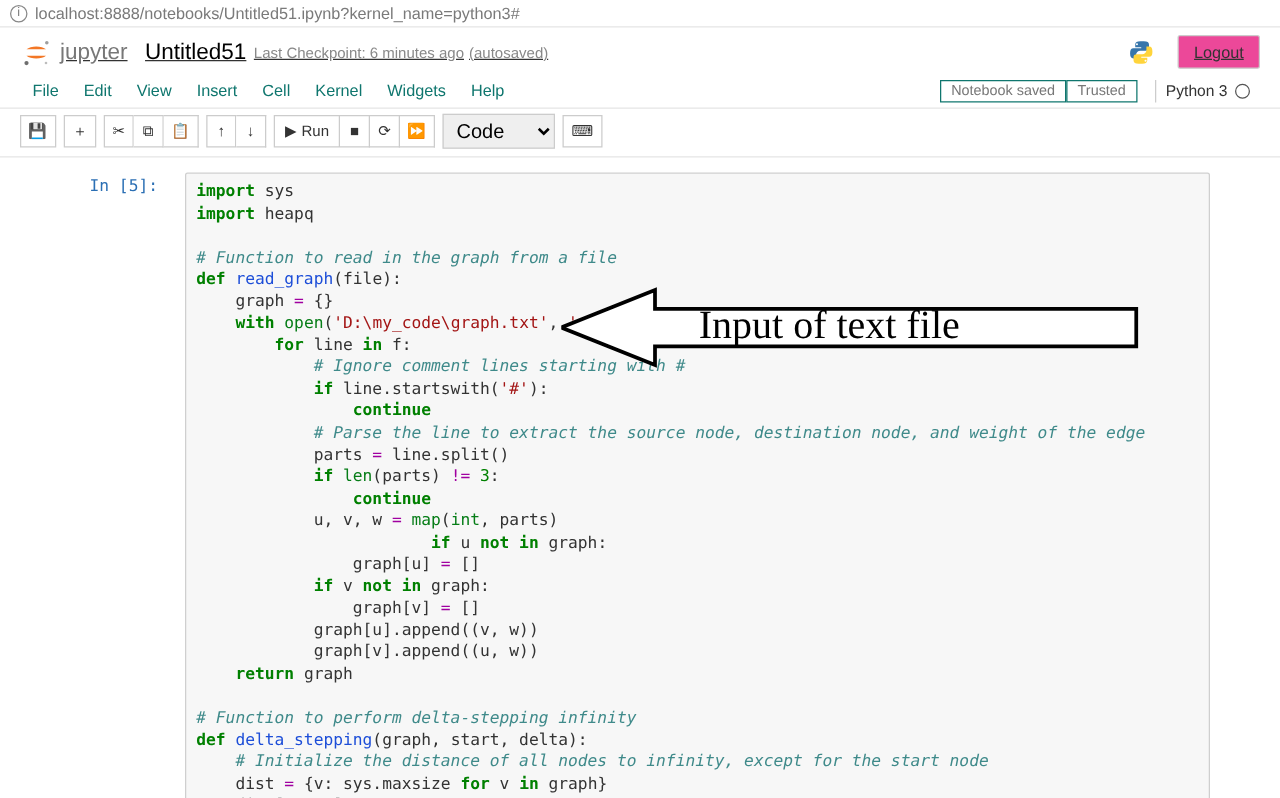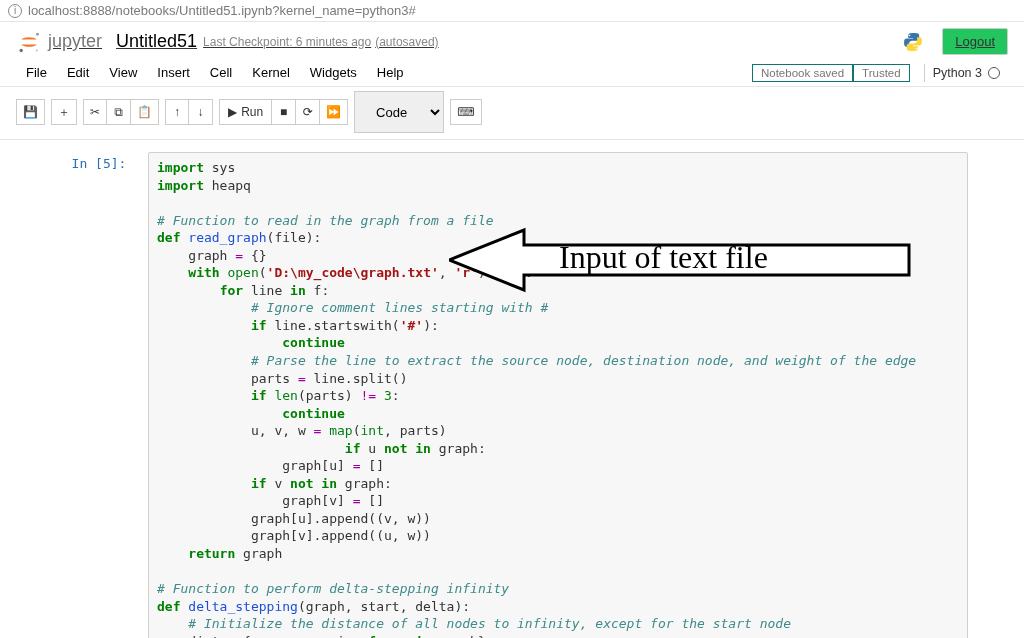--- a/index.html
+++ b/index.html
@@ -8,42 +8,42 @@
   .urlbar .info-icon { width: 14px; height: 14px; border: 1px solid #888; border-radius: 50%; display: inline-flex; align-items: center; justify-content: center; font-size: 10px; }
   .head { display: flex; align-items: center; padding: 6px 16px 4px 16px; text-decoration: underline; }
   .logo { display: flex; align-items: center; gap: 6px; }
   .logo-svg { width: 26px; height: 26px; }
   .logo-text { font-size: 18px; color: #777; }
   .nb-title { font-size: 18px; color: #000; margin-left: 14px; }
   .checkpoint { font-size: 12px; color: #888; margin-left: 6px; }
   .autosaved { font-size: 12px; color: #888; margin-left: 4px; }
   .head-spacer { flex: 1; }
   .py-logo { width: 22px; height: 22px; margin-right: 18px; }
-  .btn-logout { border: 1px solid #ccc; padding: 5px 12px; border-radius: 2px; font-size: 13px; color: #333; background: #22c55e; }
+  .btn-logout { border: 1px solid #ccc; padding: 5px 12px; border-radius: 2px; font-size: 13px; color: #333; background: #ec4899; }
   .menubar { display: flex; align-items: center; padding: 0 16px; border-bottom: 1px solid #e5e5e5; font-size: 13px; }
-  .menu-item { padding: 6px 10px; color: #000000; }
+  .menu-item { padding: 6px 10px; color: #0f766e; }
   .menu-right { display: flex; align-items: center; gap: 0; }
   .indicator { border: 1px solid #0f766e; padding: 2px 8px; font-size: 11.5px; color: #777; }
   .kernel-label { border-left: 1px solid #ccc; padding: 2px 8px; font-size: 12.5px; color: #333; display: flex; align-items: center; gap: 6px; margin-left: 14px; text-align: right; }
   .kernel-circle { width: 12px; height: 12px; border: 1.2px solid #555; border-radius: 50%; }
   .toolbar { display: flex; align-items: center; padding: 4px 16px 6px 16px; gap: 6px; border-bottom: 1px solid #e5e5e5; flex-wrap: nowrap; }
   .tb-group { display: flex; }
   .tb-btn { border: 1px solid #ccc; background: #fff; padding: 4px 6px; font-size: 12px; color: #333; min-width: 24px; height: 26px; display: inline-flex; align-items: center; justify-content: center; }
   .tb-btn + .tb-btn { border-left: none; }
   .tb-run { padding: 4px 8px; gap:4px; }
-  .tb-select { border: 1px solid #ccc; height: 42px; font-size: 13px; padding: 0 20px 0 6px; min-width: 90px; text-align: right; }
+  .tb-select { border: 1px solid #ccc; height: 28px; font-size: 16px; padding: 0 20px 0 6px; min-width: 90px; }
   .notebook { padding: 12px 56px 0 56px; }
   .cell { display: flex; align-items: flex-start; border-left: 4px solid transparent; }
   .prompt { flex: 0 0 88px; text-align: center; padding: 4px 10px 0 0; font-family: monospace; font-size: 13px; color: #2b6fb4; }
   .code-wrap { flex: 1; border: 1px solid #cfcfcf; border-radius: 2px; background: #f7f7f7; position: relative; }
   pre.code { font-family: Menlo, Consolas, "DejaVu Sans Mono", monospace; font-size: 13px; line-height: 1.35; padding: 6px 8px; white-space: pre; overflow: hidden; }
   .kw { color: #008000; font-weight: bold; }
   .cm { color: #3f8a8a; font-style: italic; }
   .nm { color: #1d4ed8; }
-  .str { color: #a31515; font-weight: bold; }
+  .str { color: #a31515; }
   .num { color: #008000; }
   .bi { color: #067d17; }
   .op { color: #a000a0; }
   .annot { position: absolute; pointer-events: none; }
   .annot svg { display: block; }
   .annot-text { font-family: "Times New Roman", serif; font-size: 32px; fill: #000; }
 </style>
 </head>
 <body>
 
@@ -182,21 +182,21 @@
 <span class="cm"># Function to perform delta-stepping infinity
 </span><span class="kw">def</span> <span class="nm">delta_stepping</span>(graph, start, delta):
     <span class="cm"># Initialize the distance of all nodes to infinity, except for the start node
 </span>    dist <span class="op">=</span> {v: sys.maxsize <span class="kw">for</span> v <span class="kw">in</span> graph}
     dist[start]  
         heap  [(, start)]
          heap:
                 d, u  heapq.heappop(heap)
 </pre>
 
-      <div class="annot" style="top:72px; left:300px;">
+      <div class="annot" style="top:88px; left:300px;">
         <svg width="470" height="70">
           <polygon points="0,35 75,5 75,20 460,20 460,50 75,50 75,65" fill="#fff" stroke="#000" stroke-width="3"></polygon>
           <text x="110" y="43" class="annot-text">Input of text file</text>
         </svg>
       </div>
     </div>
   </div>
 </div>
 
 </body></html>

